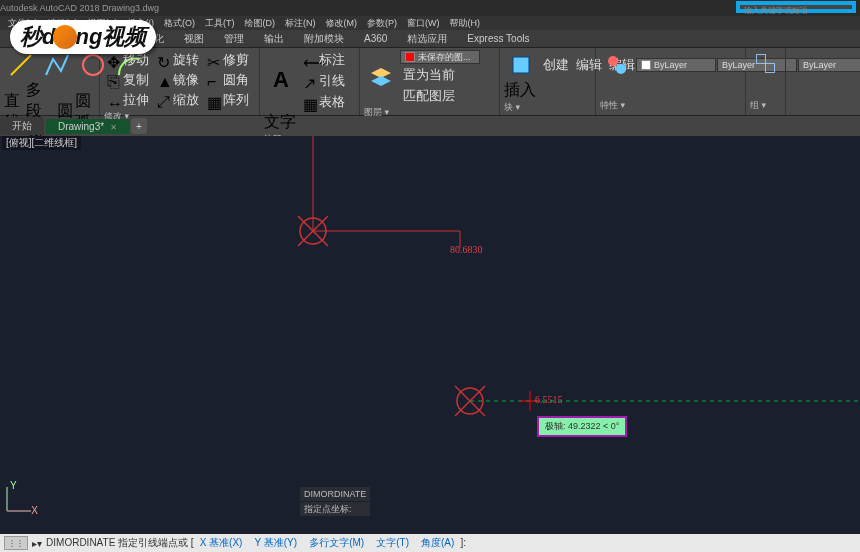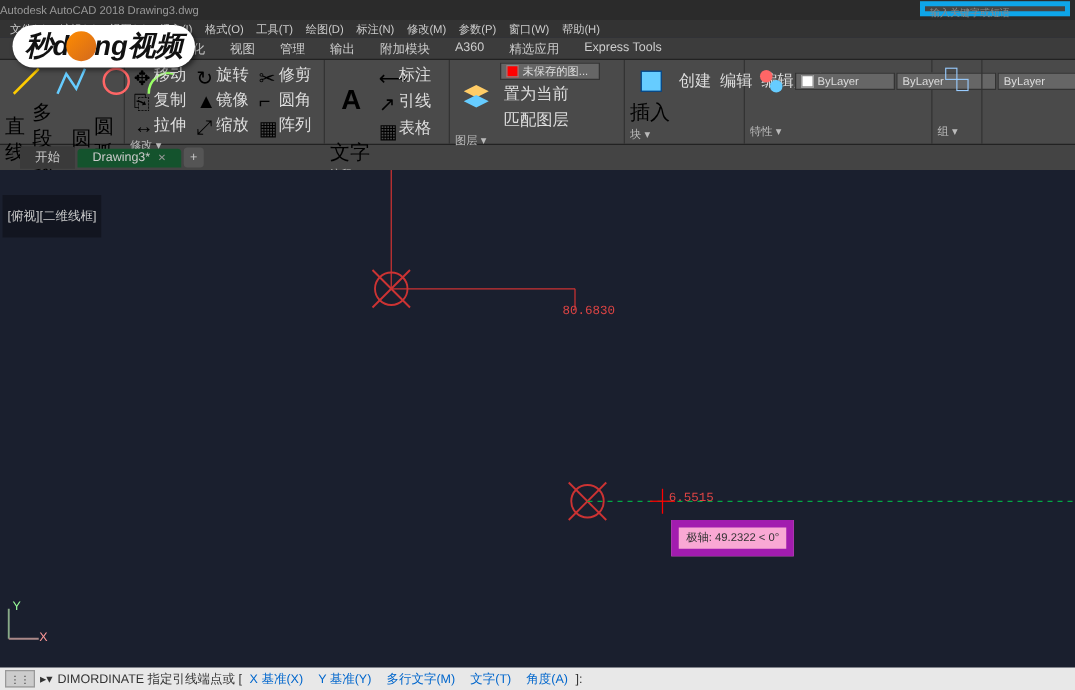--- a/index.html
+++ b/index.html
@@ -13,29 +13,29 @@
 .ribbon{height:68px;background:#4a4a4a;display:flex;border-bottom:1px solid #222}
 .ribbon-panel{border-right:1px solid #333;padding:2px 4px;display:flex;flex-direction:column;justify-content:space-between}
 .ribbon-panel .label{font-size:9px;color:#bbb;text-align:left;padding-bottom:1px}
 .ribbon-row{display:flex;gap:2px;align-items:center}
 .rbtn{display:flex;align-items:center;gap:2px;padding:1px 3px;cursor:pointer}
 .rbtn .txt{font-size:13px;color:#ddd;white-space:nowrap}
 .ricon{width:14px;height:14px;display:inline-block}
 .ricon.big{width:28px;height:28px}
 .combo{background:#666;border:1px solid #333;font-size:9px;color:#ddd;padding:1px 4px;height:14px;display:flex;align-items:center;gap:3px;min-width:80px}
 .combo .sw{width:10px;height:10px;border:1px solid #888}
-.filetabs{height:20px;background:#444;display:flex;align-items:center;padding-left:16px;gap:2px}
+.filetabs{height:20px;background:#444;display:flex;align-items:center;padding-left:0;gap:2px}
 .filetabs .tab{font-size:10px;color:#ccc;padding:2px 12px;background:#14532d;border-radius:3px 3px 0 0;cursor:pointer;position:relative}
 .filetabs .tab.first{background:#3a3a3a}
 .filetabs .close{font-size:8px;margin-left:6px;color:#999}
 .filetabs .plus{width:16px;height:16px;background:#555;border-radius:3px;display:flex;align-items:center;justify-content:center;color:#ccc;font-size:10px;cursor:pointer}
 .canvas{position:absolute;top:136px;left:0;right:0;bottom:18px;background:#1a1f2e;overflow:hidden}
-.viewlabel{position:absolute;top:20px;left:2px;font-size:10px;color:#ccc;background:rgba(0,0,0,.3);padding:10px 4px}
-.dim-value{position:absolute;font-size:10px;color:#d44;font-family:Liberation Mono, monospace}
-.coord-tooltip{position:absolute;background:#f9a8d4;border:6px solid #a21caf;font-size:9px;color:#333;padding:2px 6px}
+.viewlabel{position:absolute;top:0;left:2px;font-size:10px;color:#ccc;background:rgba(0,0,0,.3);padding:0 4px}
+.dim-value{position:absolute;font-size:10px;color:#d44;font-family:Liberation Serif, serif}
+.coord-tooltip{position:absolute;background:#86efac;border:2px solid #a21caf;font-size:9px;color:#333;padding:2px 6px}
 .ucs{position:absolute;left:4px;bottom:20px;width:30px;height:30px}
 .cmd-history{position:absolute;left:300px;bottom:18px;font-size:9px;color:#bbb;line-height:12px}
 .cmd-history div{background:rgba(60,60,60,.5);padding:1px 4px;margin-top:1px}
 .cmdline{position:absolute;bottom:0;left:0;right:0;height:18px;background:#e8e8e8;display:flex;align-items:center;font-size:10px;color:#333;padding-left:4px;gap:4px}
 .cmdline .handle{width:24px;height:14px;background:#ccc;border:1px solid #999;display:flex;align-items:center;justify-content:center;font-size:8px}
 .cmdline .prompt{font-family:monospace}
 .cmdline .opt{color:#06c}
 .logo{position:absolute;top:20px;left:10px;z-index:100}
 .logo-bg{background:#fff;border-radius:20px;padding:2px 10px;font-size:22px;font-weight:900;color:#111;font-style:italic;box-shadow:2px 2px 4px rgba(0,0,0,.5);display:flex;align-items:center}
 .logo-bg .ball{display:inline-block;width:24px;height:24px;background:linear-gradient(135deg,#ff8c00,#d2691e);border-radius:50%;position:relative;margin:0 -2px}
@@ -321,20 +321,24 @@
 
   <div class="ucs">
     <svg viewBox="0 0 30 30">
       <line x1="3" y1="27" x2="3" y2="3" stroke="#8a8" stroke-width="1.5"></line>
       <line x1="3" y1="27" x2="27" y2="27" stroke="#a88" stroke-width="1.5"></line>
     </svg>
     <div style="position:absolute;top:-4px;left:6px;font-size:10px;color:#9f9">Y</div>
     <div style="position:absolute;bottom:-2px;right:-4px;font-size:10px;color:#f99">X</div>
   </div>
 
+  <div class="cmd-history">
+    <div>DIMORDINATE</div>
+    <div>指定点坐标:</div>
+  </div>
 </div>
 
 <div class="cmdline">
   <span class="handle">⋮⋮</span>
   <span>▸▾</span>
   <span class="prompt">
     <span>DIMORDINATE 指定引线端点或 [</span>
     <span class="opt">X 基准(X)</span>&nbsp;
     <span class="opt">Y 基准(Y)</span>&nbsp;
     <span class="opt">多行文字(M)</span>&nbsp;

